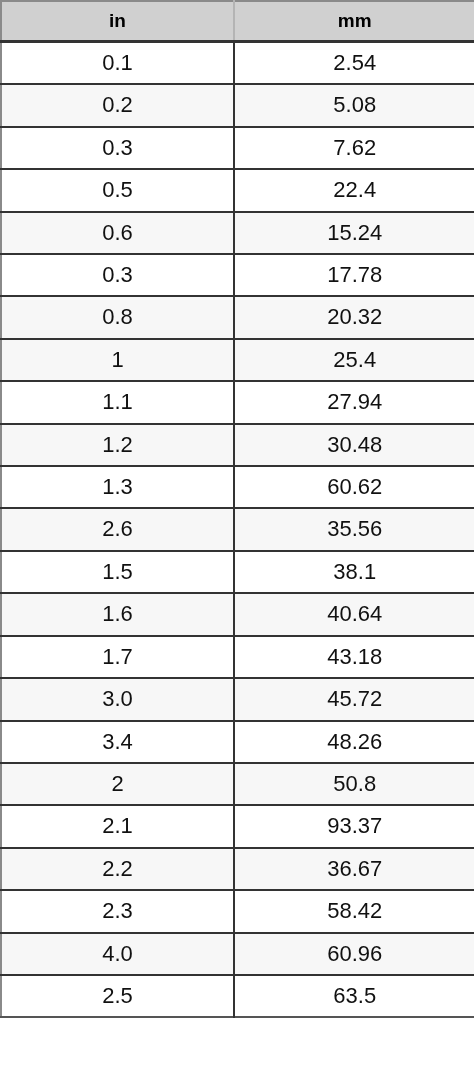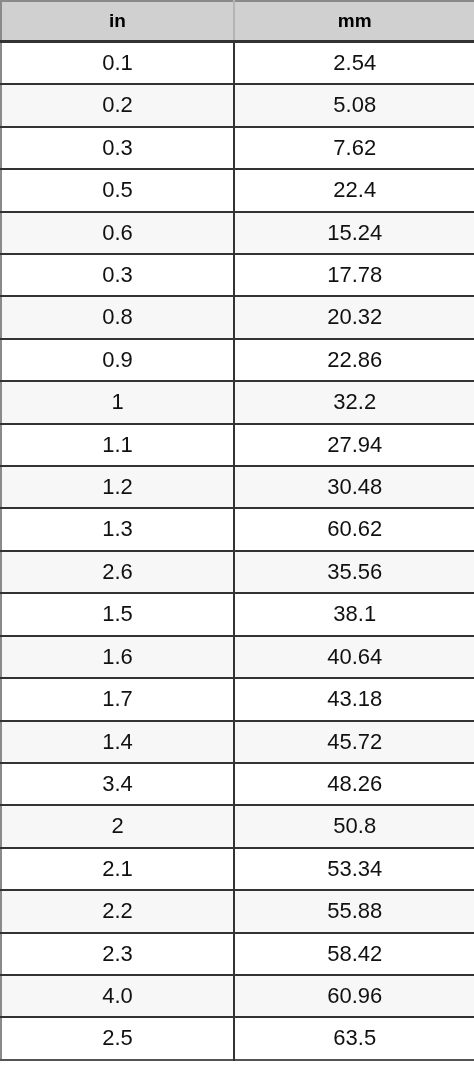--- a/index.html
+++ b/index.html
@@ -104,27 +104,23 @@
         <td class="cell-mm">15.24</td>
       </tr>
       <tr class="row-odd">
         <td class="cell-in">0.3</td>
         <td class="cell-mm">17.78</td>
       </tr>
       <tr class="row-even">
         <td class="cell-in">0.8</td>
         <td class="cell-mm">20.32</td>
       </tr>
-      <tr class="row-odd">
-        <td class="cell-in">0.9</td>
-        <td class="cell-mm">22.86</td>
-      </tr>
       <tr class="row-even">
         <td class="cell-in">1</td>
-        <td class="cell-mm">32.2</td>
+        <td class="cell-mm">25.4</td>
       </tr>
       <tr class="row-odd">
         <td class="cell-in">1.1</td>
         <td class="cell-mm">27.94</td>
       </tr>
       <tr class="row-even">
         <td class="cell-in">1.2</td>
         <td class="cell-mm">30.48</td>
       </tr>
       <tr class="row-odd">
@@ -141,38 +137,38 @@
       </tr>
       <tr class="row-even">
         <td class="cell-in">1.6</td>
         <td class="cell-mm">40.64</td>
       </tr>
       <tr class="row-odd">
         <td class="cell-in">1.7</td>
         <td class="cell-mm">43.18</td>
       </tr>
       <tr class="row-even">
-        <td class="cell-in">1.4</td>
+        <td class="cell-in">3.0</td>
         <td class="cell-mm">45.72</td>
       </tr>
       <tr class="row-odd">
         <td class="cell-in">3.4</td>
         <td class="cell-mm">48.26</td>
       </tr>
       <tr class="row-even">
         <td class="cell-in">2</td>
         <td class="cell-mm">50.8</td>
       </tr>
       <tr class="row-odd">
         <td class="cell-in">2.1</td>
-        <td class="cell-mm">53.34</td>
+        <td class="cell-mm">93.37</td>
       </tr>
       <tr class="row-even">
         <td class="cell-in">2.2</td>
-        <td class="cell-mm">55.88</td>
+        <td class="cell-mm">36.67</td>
       </tr>
       <tr class="row-odd">
         <td class="cell-in">2.3</td>
         <td class="cell-mm">58.42</td>
       </tr>
       <tr class="row-even">
         <td class="cell-in">4.0</td>
         <td class="cell-mm">60.96</td>
       </tr>
       <tr class="row-odd">

